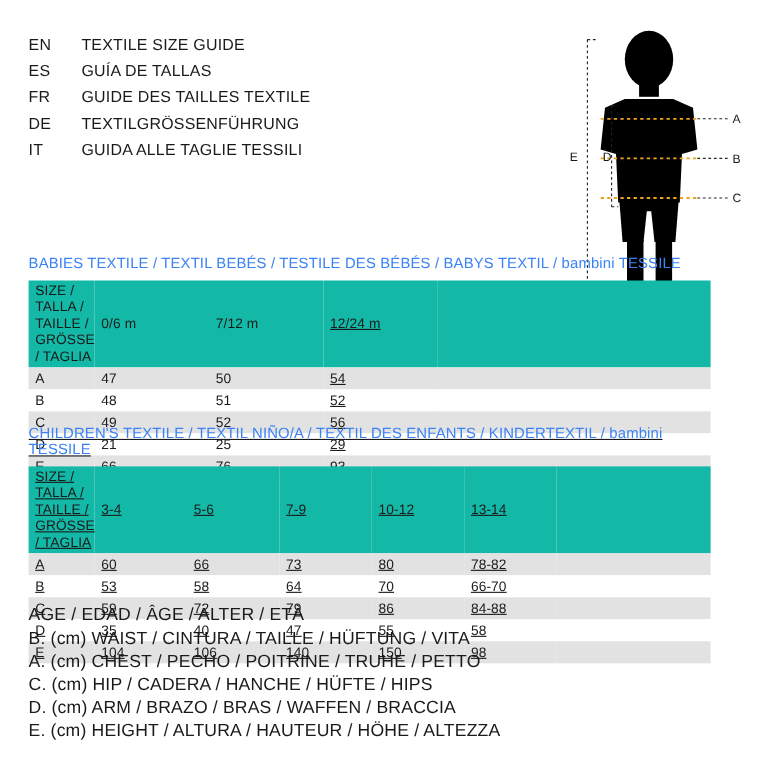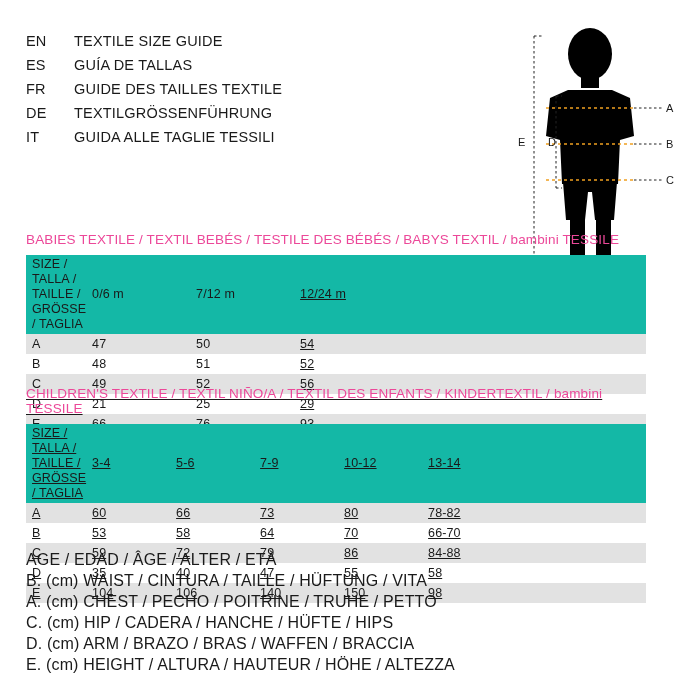--- a/index.html
+++ b/index.html
@@ -58,21 +58,21 @@
     left: 26px;
     width: 620px;
   }
   #babies-block { top: 232px; }
   #children-block { top: 386px; text-decoration: underline; }
 
   .table-caption {
     font-size: 13.5px;
     letter-spacing: 0.15px;
     margin-bottom: 8px;
-    color: #ec4899;
+    color: #3b82f6;
   }
   table.size-table {
     border-collapse: collapse;
     width: 100%;
     font-size: 12.5px;
   }
   table.size-table td, table.size-table th {
     text-align: left;
     font-weight: normal;
     padding: 2px 0 2px 6px;

